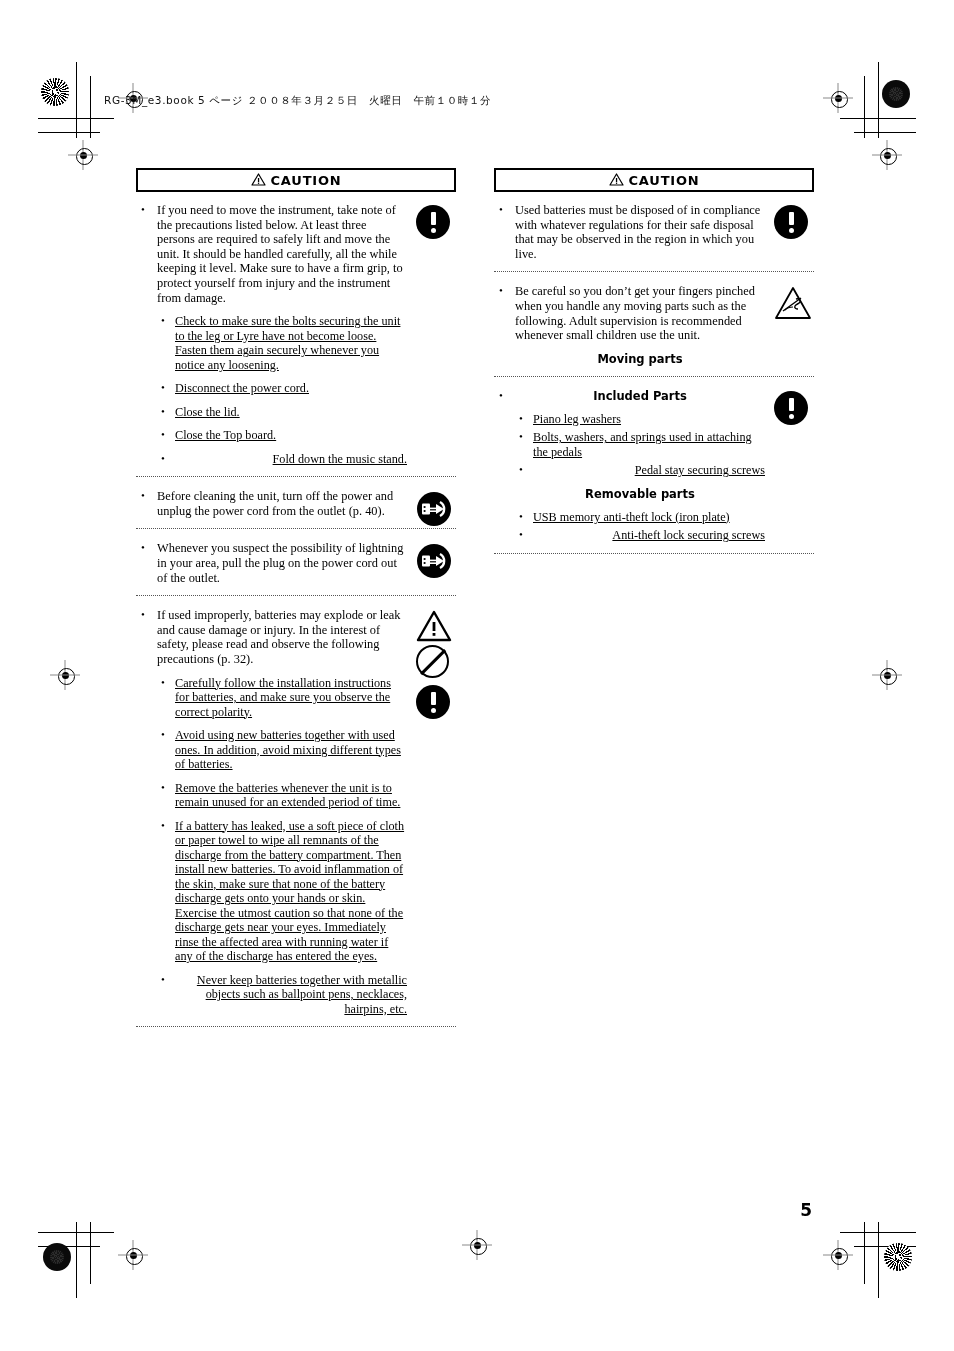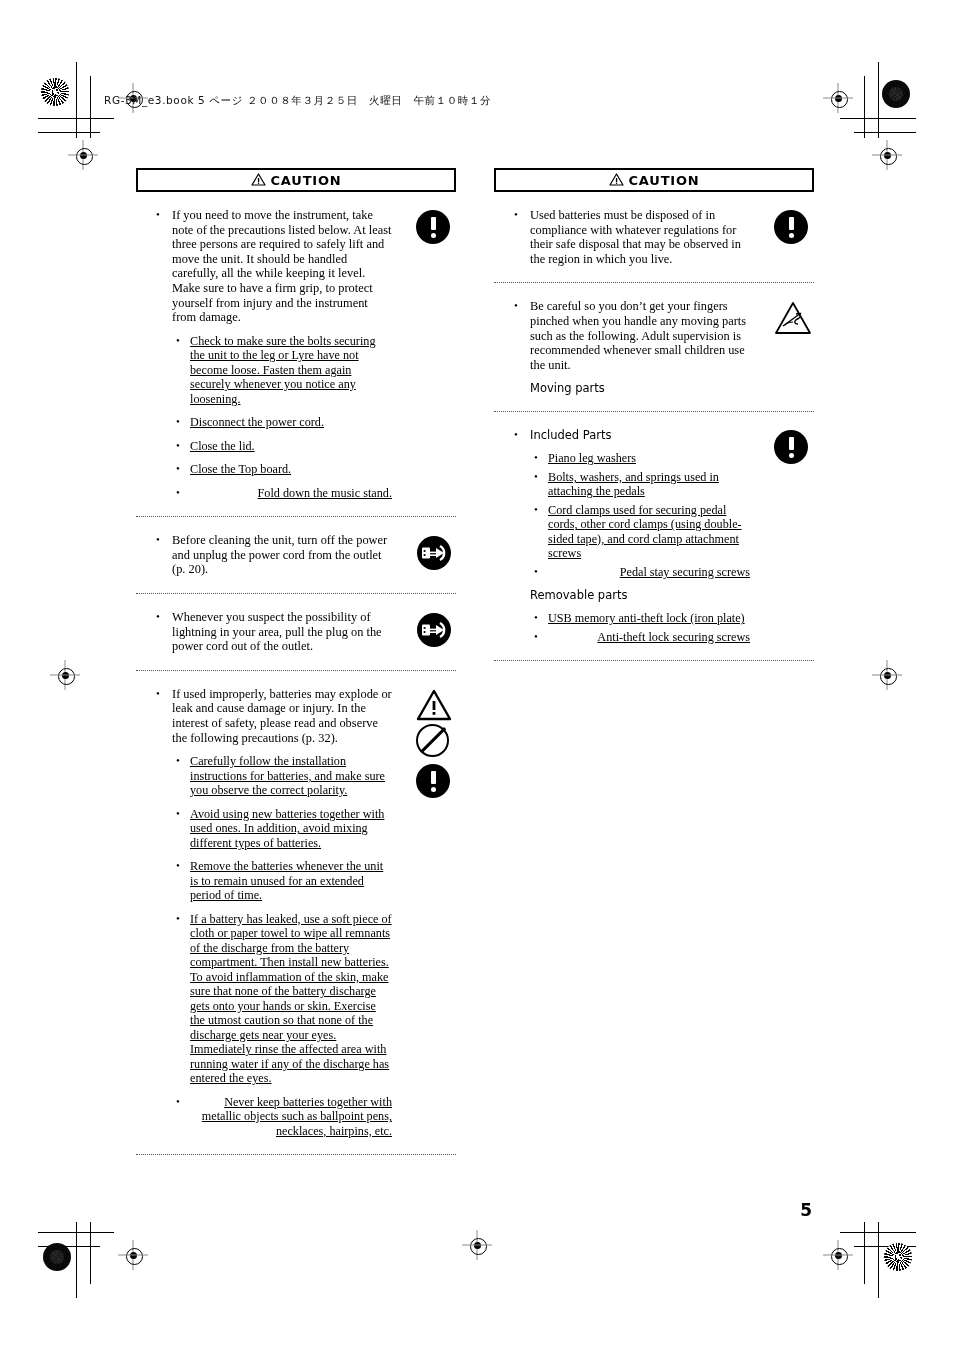--- a/index.html
+++ b/index.html
@@ -51,21 +51,21 @@
   }
   .caution-label{
     font-family:"DejaVu Sans", sans-serif;
     font-weight:bold;font-size:13px;letter-spacing:.8px;
     display:flex;align-items:center;gap:5px;line-height:1;
   }
   .tri-ico{display:inline-block;vertical-align:middle;}
 
   .block{position:relative;padding-right:48px;}
 
-  ul.lv1{list-style:none;margin:16px;padding:0;}
+  ul.lv1{list-style:none;margin:1px;padding:0;}
   ul.lv1 > li{
     position:relative;padding-left:20px;margin:0 0 9px 0;
     font-size:12.4px;line-height:14.6px;text-align:left;
   }
   ul.lv1 > li:before{
     content:"\2022";position:absolute;left:4px;top:-1px;font-size:11px;
   }
 
   ul.lv2{list-style:none;margin:9px 0 0 0;padding:0;text-decoration:underline;}
   ul.lv2 > li{
@@ -73,22 +73,23 @@
     font-size:12.2px;line-height:14.5px;
   }
   ul.lv2 > li:before{
     content:"\2022";position:absolute;left:4px;top:-1px;font-size:11px;
   }
   ul.lv2.tight > li{margin-bottom:4px;}
   ul.lv2 > li:last-child{margin-bottom:0;text-align:right;}
 
   .subhead{
     font-family:"DejaVu Sans", sans-serif;
-    font-weight:normal;font-size:11.5px;line-height:14px;
+    font-weight:bold;font-size:11.5px;line-height:14px;
     margin:9px 0 5px 0;
+    text-align:center;
   }
 
   .sep{
     border:0;border-top:1.2px dotted #555;
     margin:10px 0 12px 0;height:0;
   }
 
   
   .ico{position:absolute;right:0;width:40px;height:40px;}
   .ico.t0{top:2px;}
@@ -233,21 +234,21 @@
         <rect x="6" y="12.5" width="8" height="11" rx="1" fill="#fff"></rect>
         <circle cx="8.6" cy="16" r="1.1" fill="#000"></circle>
         <circle cx="8.6" cy="20" r="1.1" fill="#000"></circle>
         <rect x="14" y="16.6" width="6" height="1.6" fill="#fff"></rect>
         <rect x="14" y="19.4" width="6" height="1.6" fill="#fff"></rect>
         <path d="M20 13 L28 18 L20 23 Z" fill="#fff"></path>
         <path d="M24 11 a8 8 0 0 1 0 14" fill="none" stroke="#fff" stroke-width="2.4"></path>
       </svg>
     </div>
     <ul class="lv1">
-      <li>Before cleaning the unit, turn off the power and unplug the power cord from the outlet (p. 20).</li>
+      <li>Before cleaning the unit, turn off the power and unplug the power cord from the outlet (p. 40).</li>
     </ul>
   </div>
 
   <hr class="sep">
 
   <div class="block">
     <div class="ico t0">
       <svg width="36" height="36" viewBox="0 0 36 36">
         <circle cx="18" cy="18" r="17" fill="#000"></circle>
         <rect x="6" y="12.5" width="8" height="11" rx="1" fill="#fff"></rect>
@@ -345,21 +346,20 @@
   <div class="block">
     <div class="ico t0">
       <div class="ico-exclam"></div>
     </div>
     <ul class="lv1">
       <li>
         <div class="subhead">Included Parts</div>
         <ul class="lv2 tight">
           <li>Piano leg washers</li>
           <li>Bolts, washers, and springs used in attaching the pedals</li>
-          <li>Cord clamps used for securing pedal cords, other cord clamps (using double-sided tape), and cord clamp attachment screws</li>
           <li>Pedal stay securing screws</li>
         </ul>
         <div class="subhead">Removable parts</div>
         <ul class="lv2 tight">
           <li>USB memory anti-theft lock (iron plate)</li>
           <li> Anti-theft lock securing screws</li>
         </ul>
       </li>
     </ul>
   </div>

